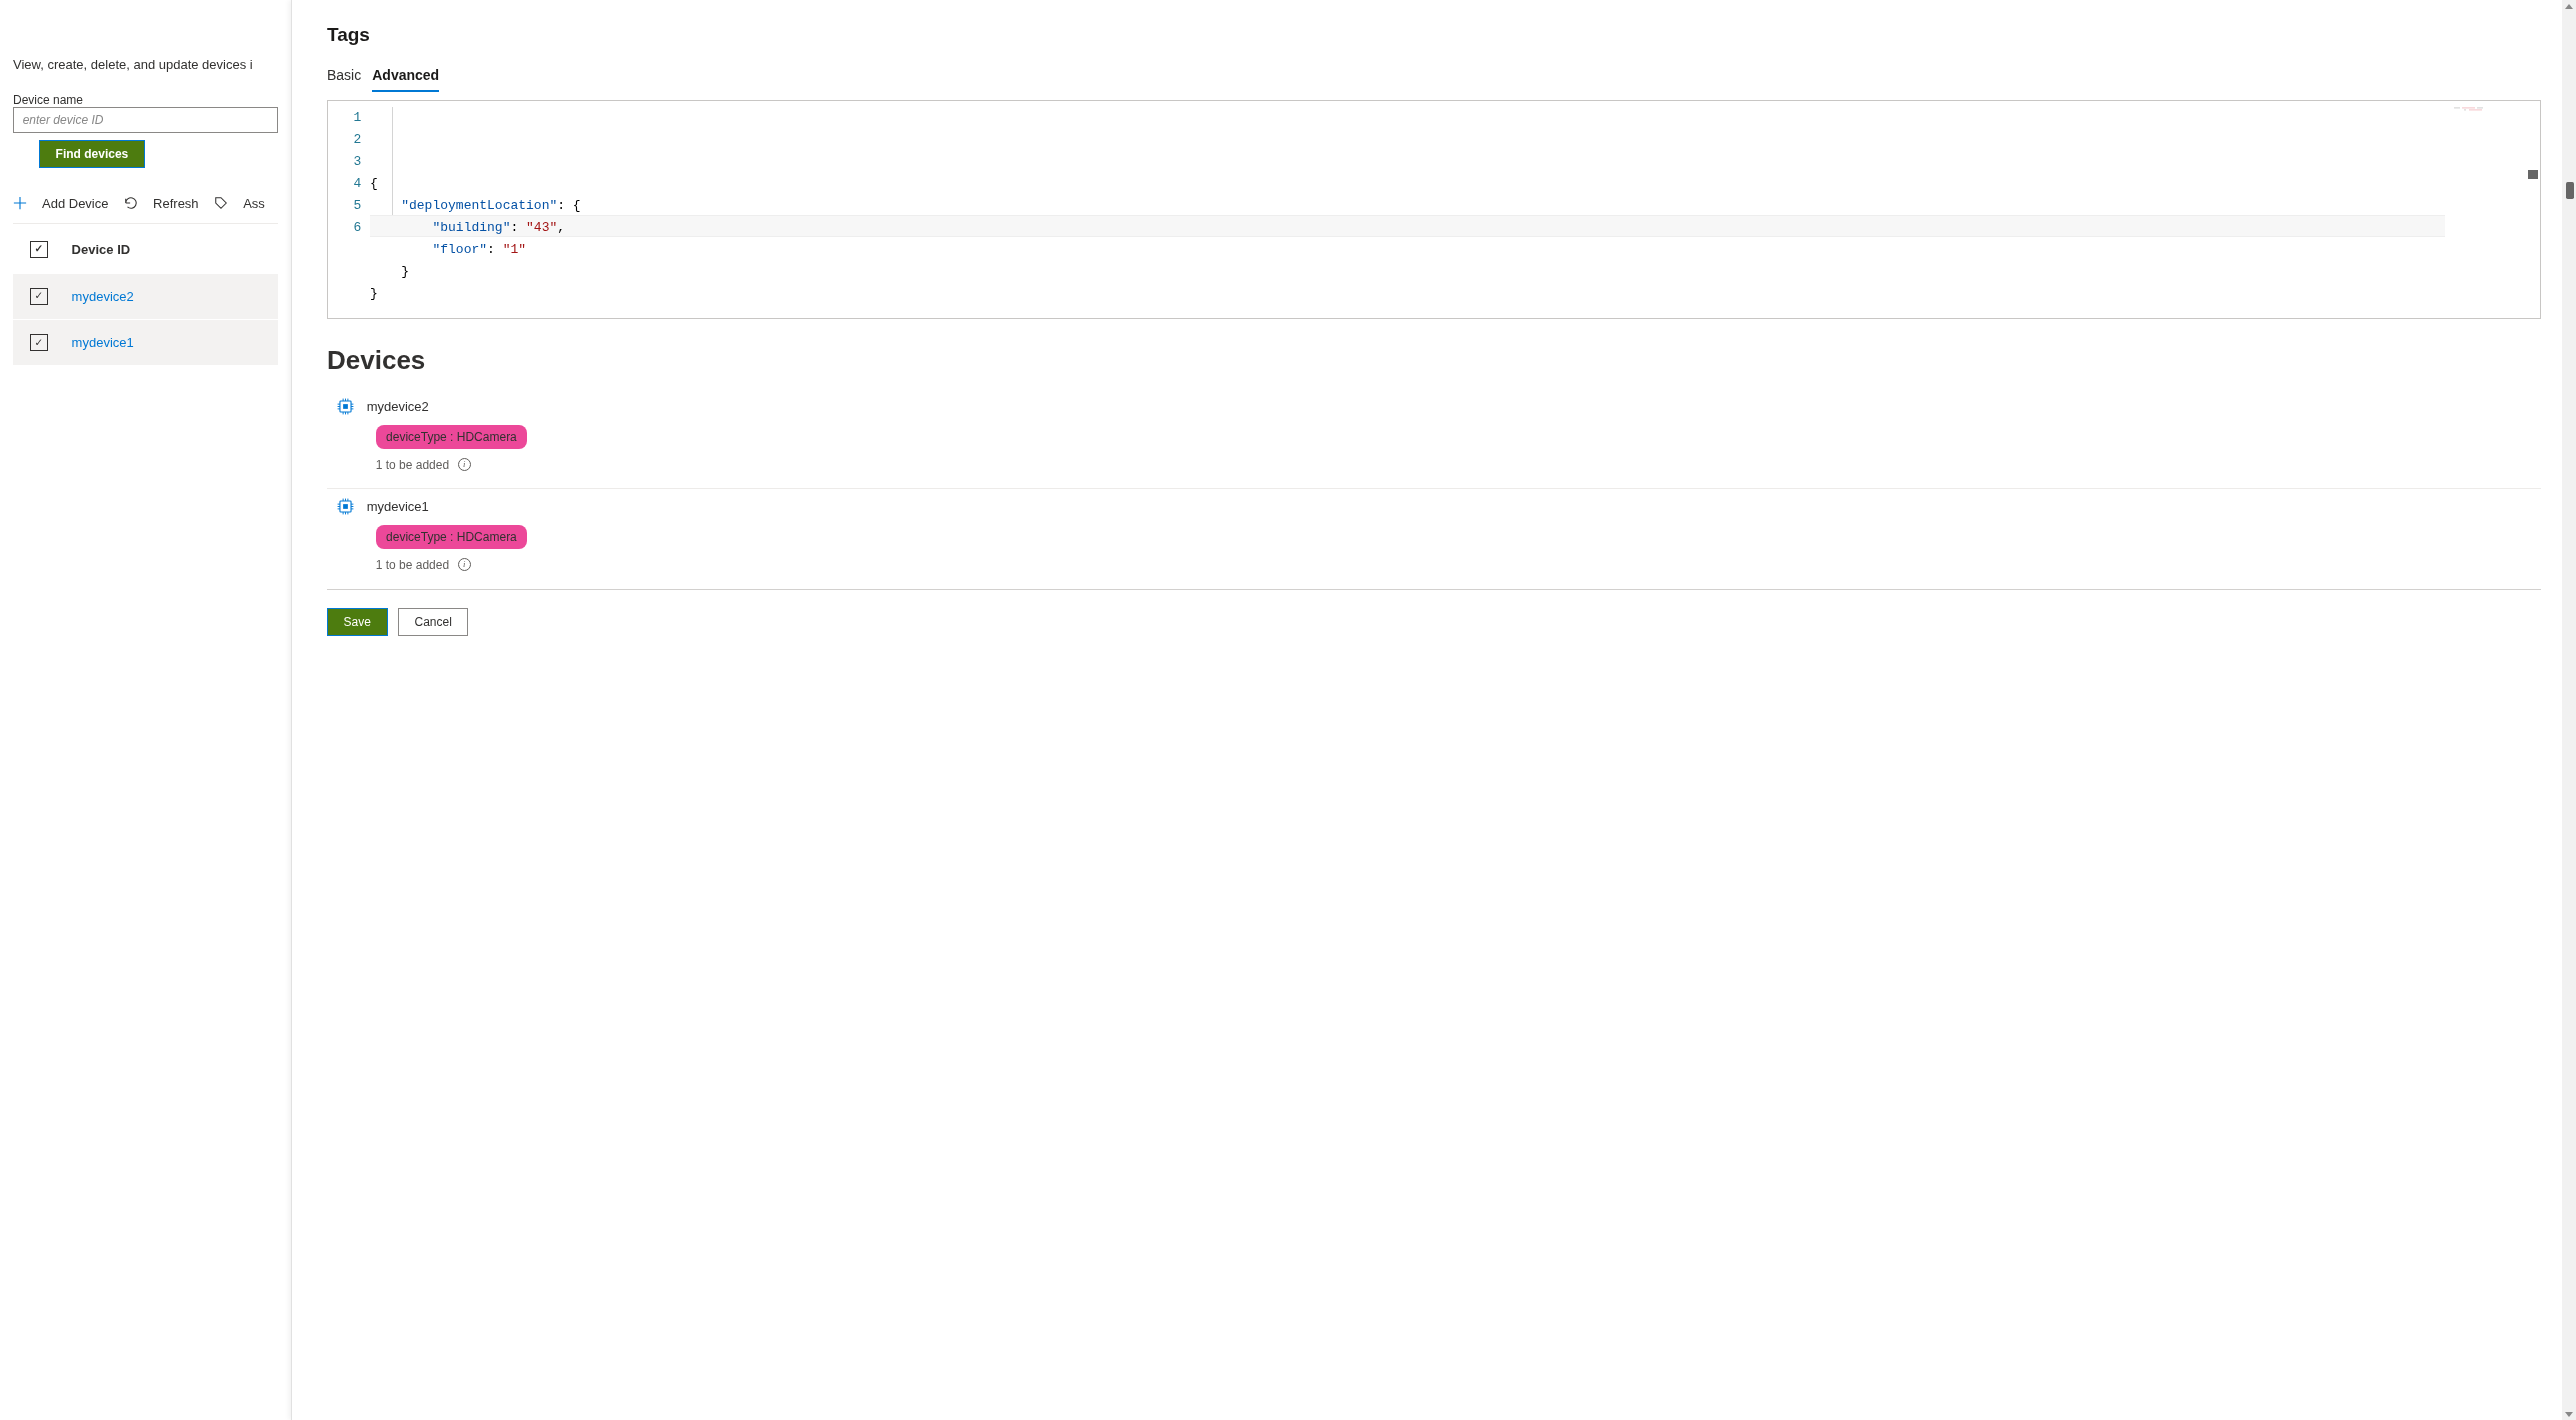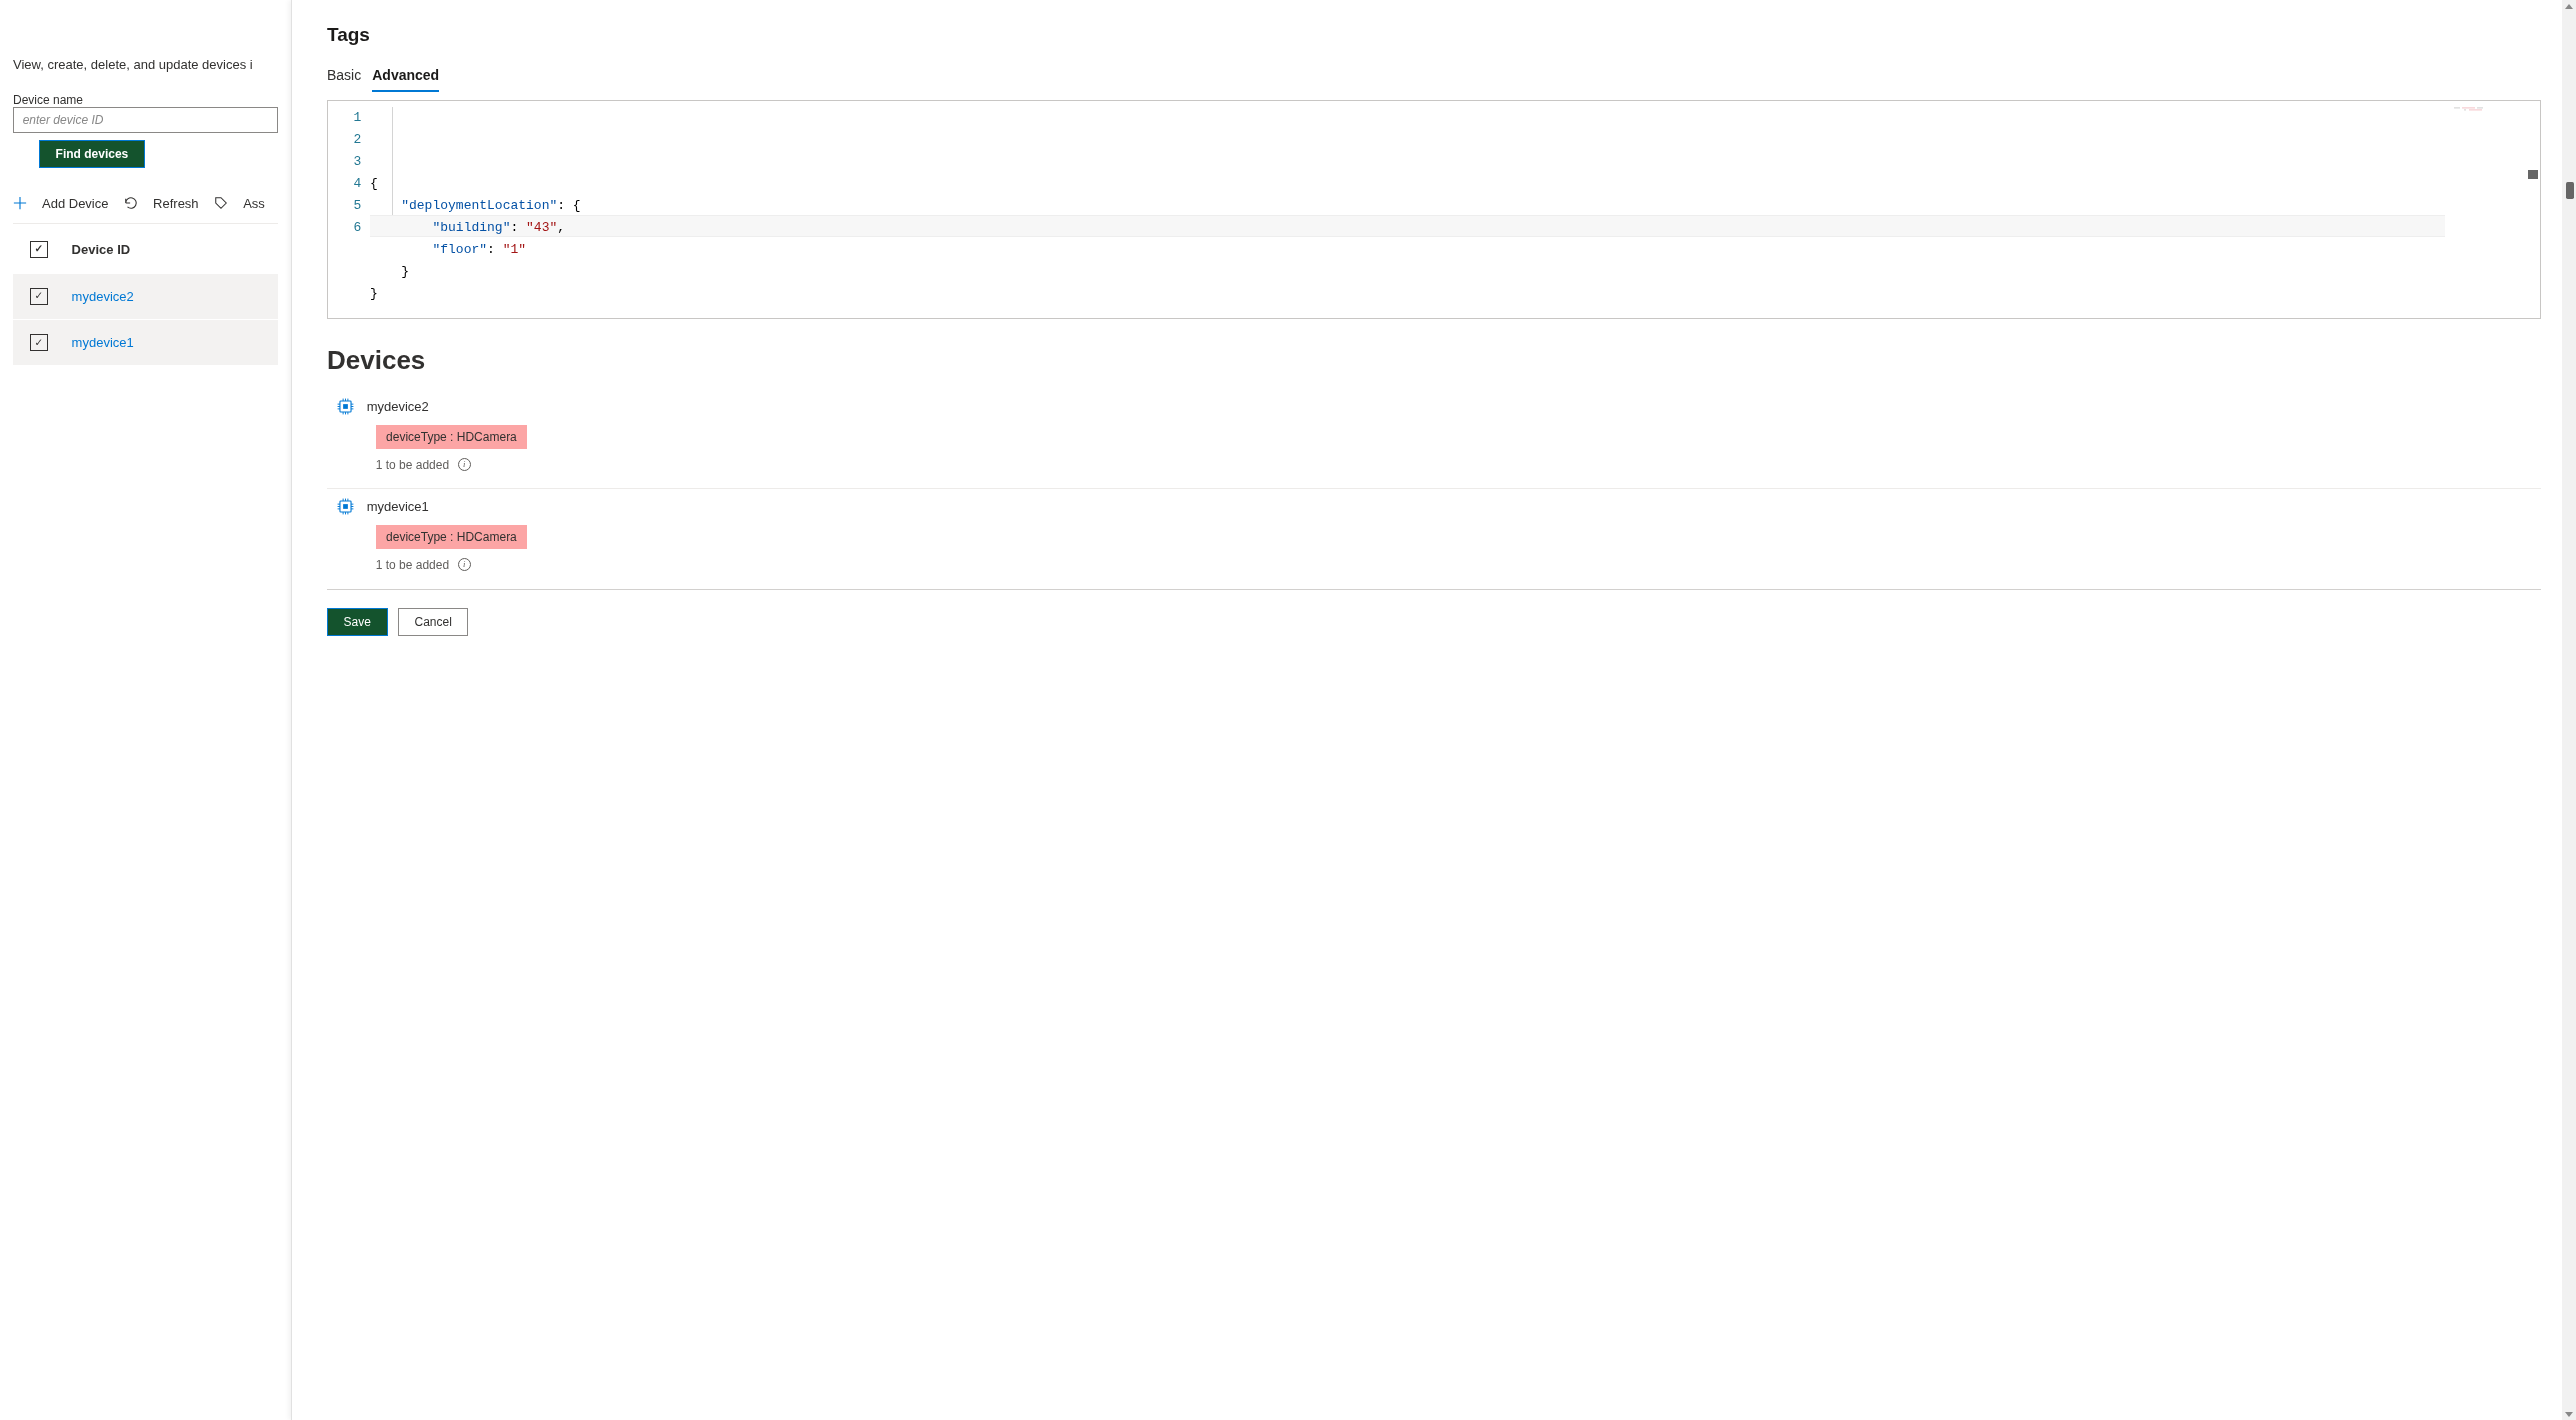--- a/index.html
+++ b/index.html
@@ -87,21 +87,21 @@
       align-items: center;
       justify-content: center;
       padding: 0 15.6px;
       height: 28px;
       font-size: 12px;
       border: 0.9px solid transparent;
       cursor: pointer;
       font-family: inherit;
     }
     .btn-primary {
-      background: #14532d;
+      background: #4d7c0f;
       color: #fff;
       border-color: #0078d4;
     }
     .btn-primary.find { margin-top: 7px; margin-left: 26px; font-weight: 600;}
     .btn-secondary {
       background: #fff;
       border: 0.9px solid #8a8886;
       color: #323130;
     }
     .toolbar {
@@ -271,26 +271,27 @@
       gap: 12px;
       font-size: 13px;
       margin-bottom: 8.7px;
     }
     .chip-icon {
       width: 19px;
       height: 19px;
     }
     .tag-chip {
       display: inline-block;
-      background: #fca5a5;
+      background: #ec4899;
       padding: 5.2px 10.4px;
       font-size: 12px;
       color: #323130;
       margin-left: 40px;
       margin-bottom: 8.7px;
+      border-radius: 8px;
     }
     .add-line {
       margin-left: 40px;
       font-size: 12px;
       color: #605e5c;
       display: flex;
       gap: 8.7px;
     }
     .info-icon {
       width: 13px;

